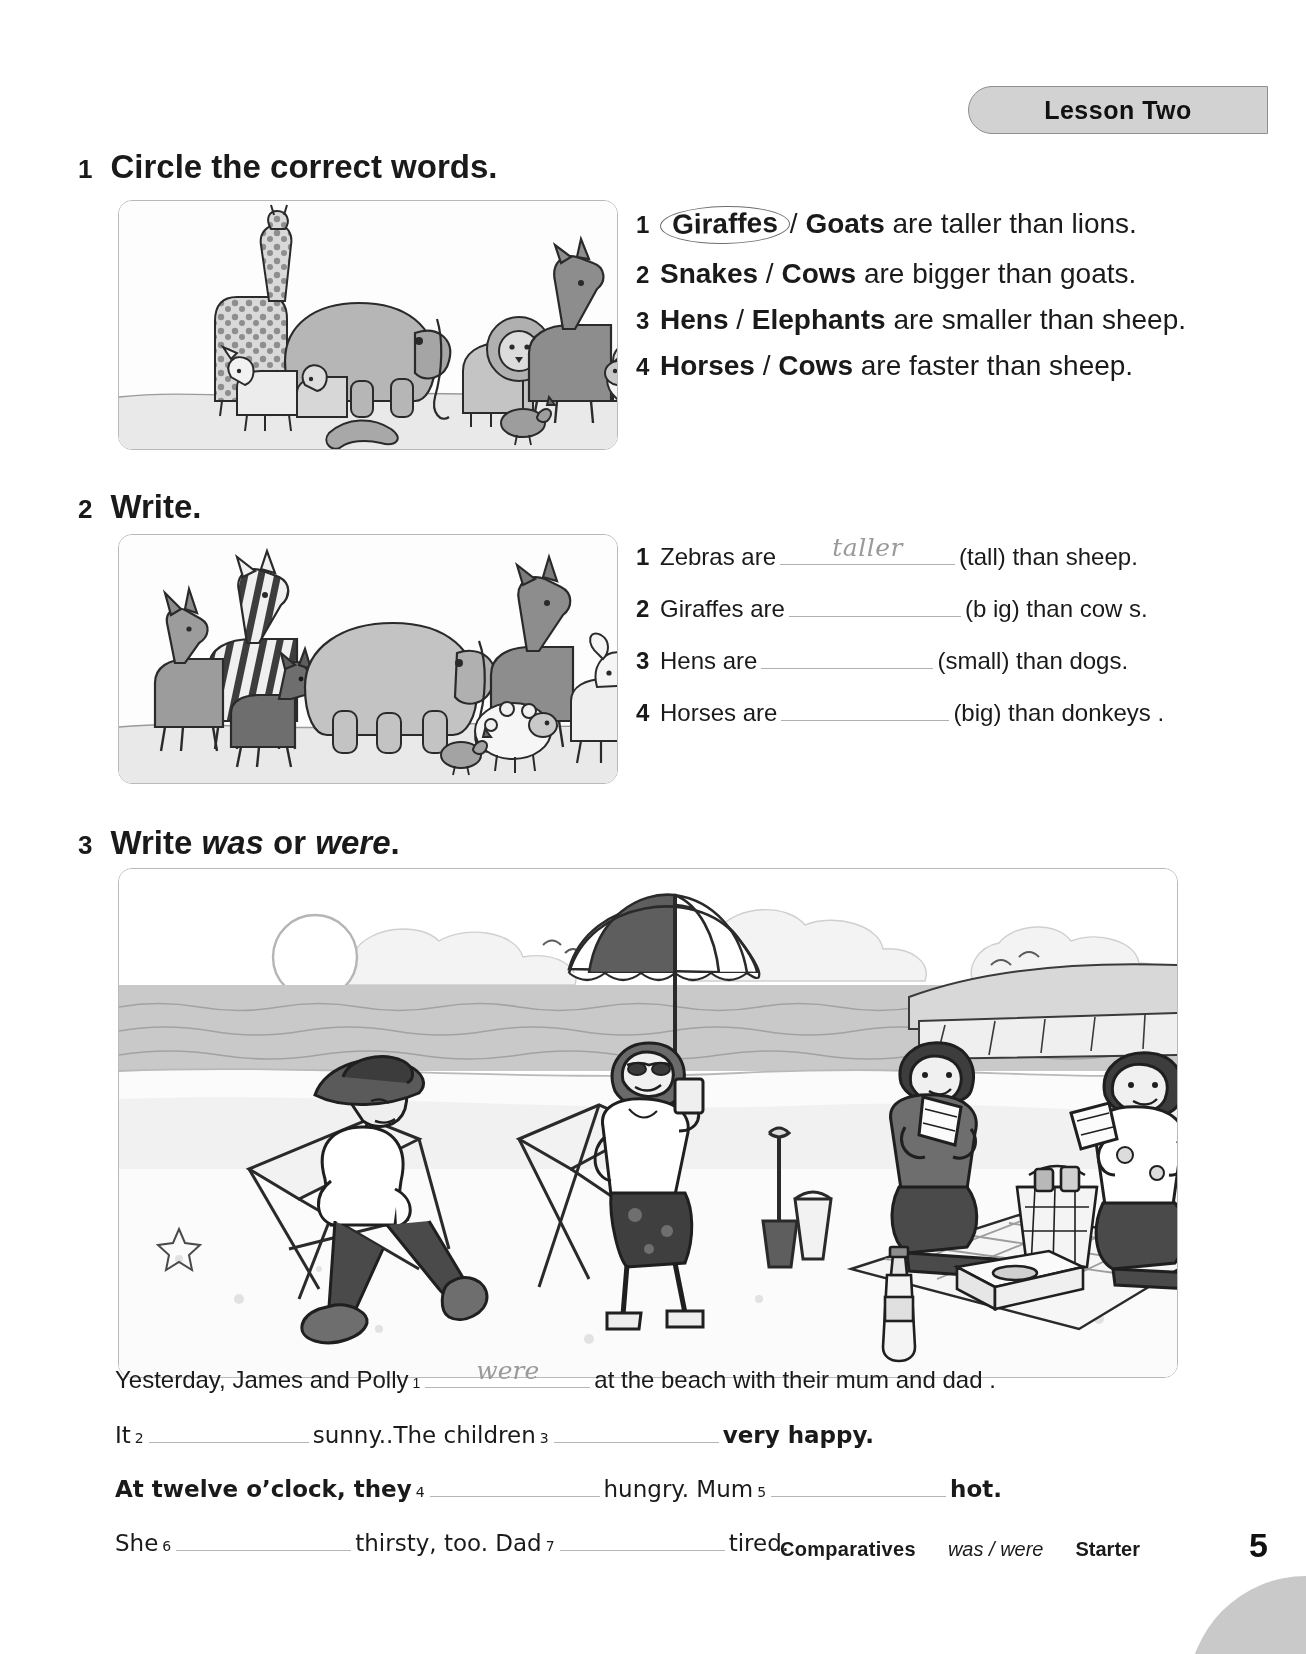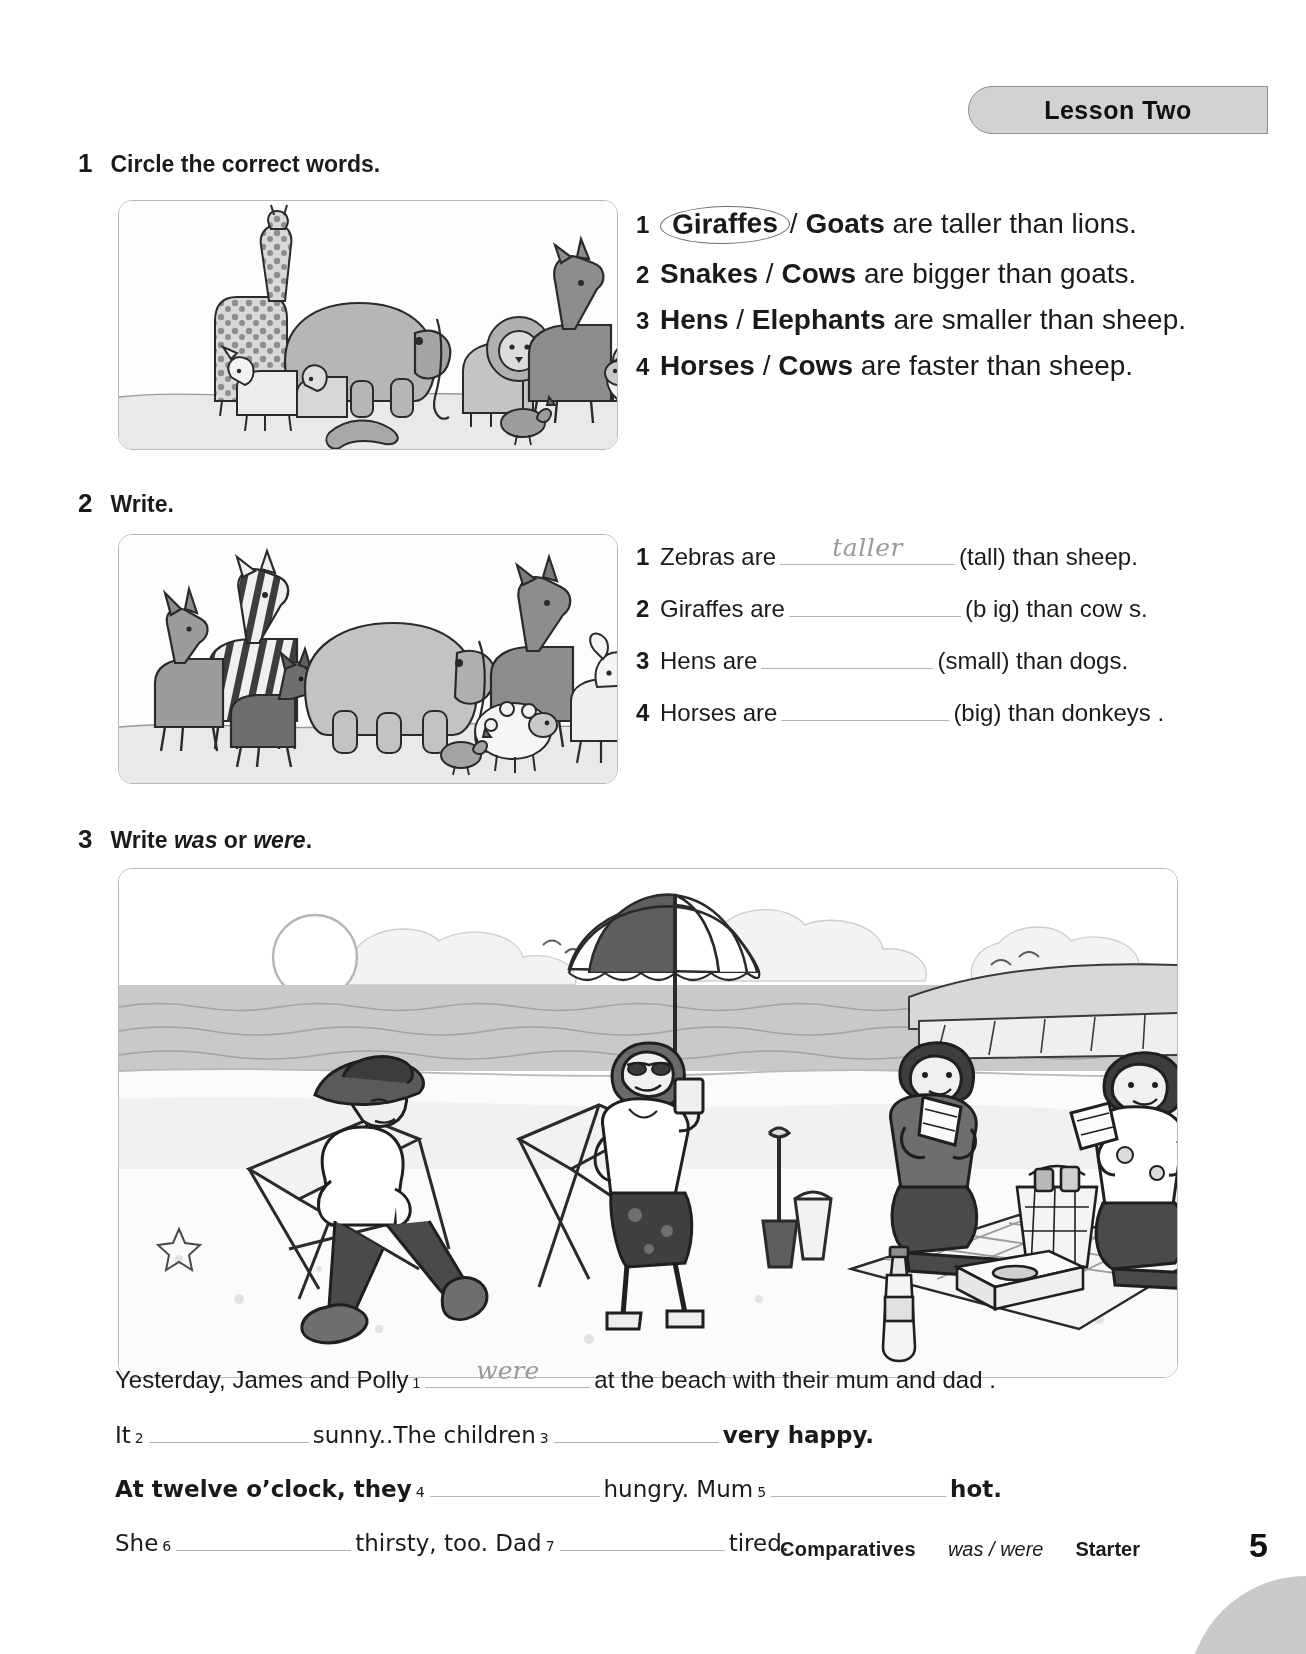--- a/index.html
+++ b/index.html
@@ -22,21 +22,21 @@
     box-sizing:border-box;
     display:flex;align-items:center;justify-content:center;
   }
   .lesson-badge span{
     font-size:25px;font-weight:bold;letter-spacing:.5px;color:#111;
   }
 
   
   .ex-head{position:absolute;display:flex;align-items:baseline;gap:18px;}
   .ex-num{font-size:26px;font-weight:bold;}
-  .ex-title{font-size:23px;font-weight:bold;}
+  .ex-title{font-size:33px;font-weight:bold;}
   .ex-title em{font-style:italic;}
 
   
   .frame{
     position:absolute;
     border:1.5px solid #b9b9b9;
     border-radius:14px;
     background:#fefefe;
     overflow:hidden;
     box-sizing:border-box;

